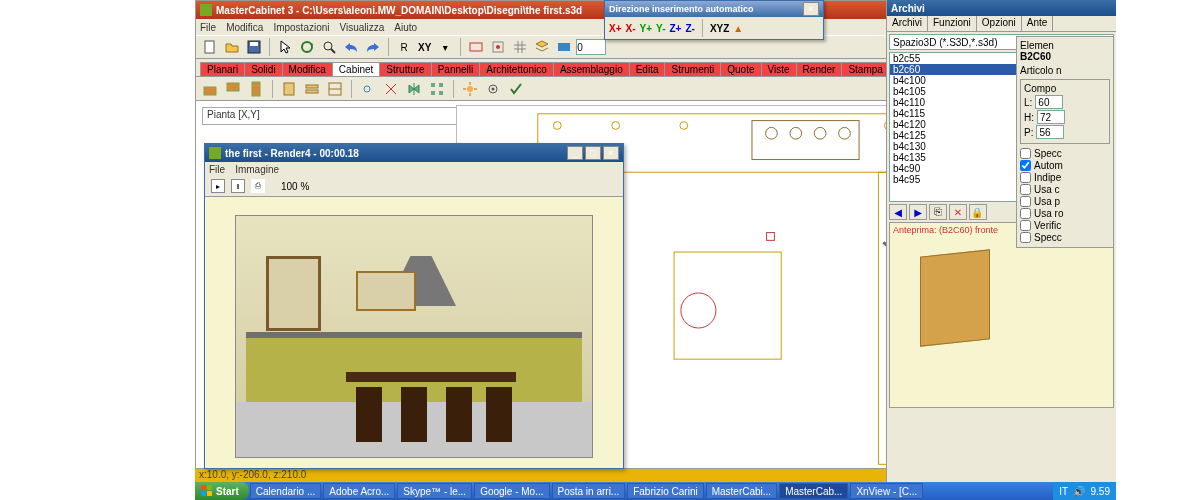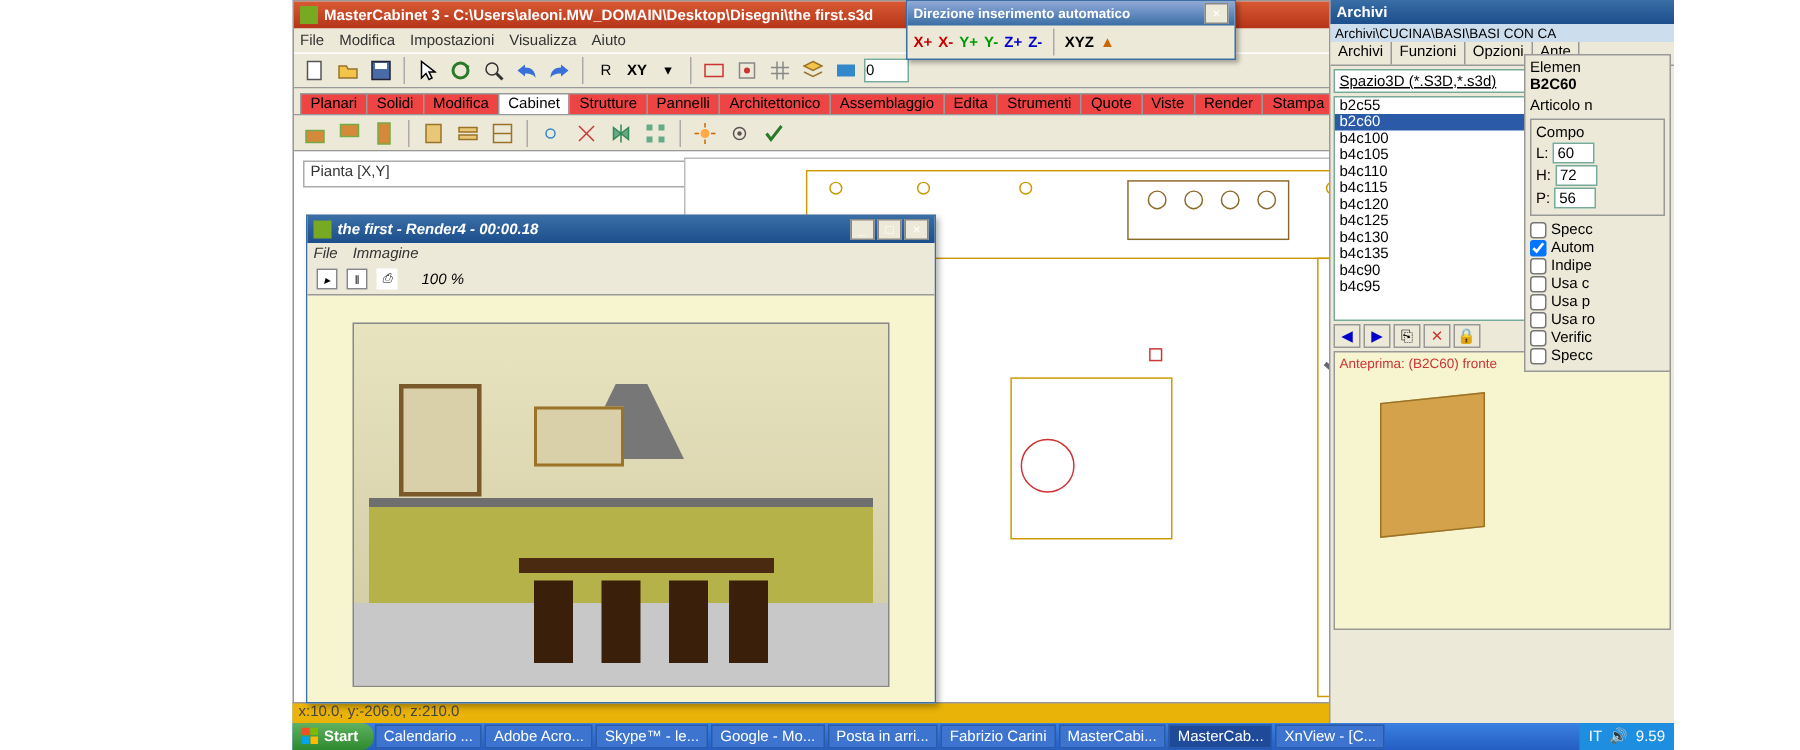--- a/index.html
+++ b/index.html
@@ -29,41 +29,41 @@
 .plan { position: absolute; left: 260px; top: 4px; right: 4px; bottom: 4px; border: 1px solid #bbb; background: #fff; }
 
 
 .dirwin { position: absolute; left: 604px; top: 0; width: 220px; height: 40px; background: #ece9d8; border: 1px solid #3a6ea5; box-shadow: 2px 2px 3px rgba(0,0,0,.3); z-index: 40; }
 .dirwin .titlebar { background: linear-gradient(#8ea8d8,#3a6ea5); height: 16px; }
 .dirbtns { display: flex; gap: 4px; padding: 2px 4px; align-items: center; }
 .dirbtns span { font-weight: bold; font-size: 10px; }
 .xr { color: #c00; } .yg { color: #090; } .zb { color: #00c; }
 
 
-.renderwin { position: absolute; left: 204px; top: 143px; width: 420px; height: 326px; border: 1px solid #3a6ea5; background: #ece9d8; z-index: 50; box-shadow: 2px 2px 4px rgba(0,0,0,.3); display: flex; flex-direction: column; font-style: italic; }
+.renderwin { position: absolute; left: 204px; top: 143px; width: 420px; height: 326px; border: 1px solid #3a6ea5; background: #ece9d8; z-index: 50; box-shadow: 2px 2px 4px rgba(0,0,0,.3); display: flex; flex-direction: column; }
 .renderwin .titlebar { background: linear-gradient(#3a6ea5,#1c4e8c); height: 18px; }
 .renderwin .menubar { height: 14px; }
 .progrow { height: 20px; background: #ece9d8; display: flex; align-items: center; gap: 6px; padding: 0 6px; }
 .pbtn { width: 14px; height: 14px; border: 1px solid #888; background: #fff; display: flex; align-items: center; justify-content: center; font-size: 8px; }
 .rendercanvas { flex: 1; background: #f7f4d0; border-top: 1px solid #999; position: relative; overflow: hidden; }
 .room { position: absolute; left: 30px; top: 18px; right: 30px; bottom: 10px; background: linear-gradient(#e8e4c0,#cfc9a0); border: 1px solid #888; }
 .floor { position: absolute; left: 0; right: 0; bottom: 0; height: 55px; background: #c8c8c8; }
 .counter { position: absolute; left: 10px; bottom: 55px; right: 10px; height: 70px; background: #b5b24a; border-top: 6px solid #6f6f6f; }
 .hood { position: absolute; left: 150px; top: 40px; width: 70px; height: 50px; background: #777; clip-path: polygon(35% 0,65% 0,100% 100%,0 100%); }
 .window2 { position: absolute; left: 30px; top: 40px; width: 55px; height: 75px; background: #d9cfa8; border: 3px solid #7a5a2a; }
 .table { position: absolute; left: 110px; bottom: 15px; width: 170px; height: 70px; }
 .tabletop { position: absolute; left: 0; top: 0; right: 0; height: 10px; background: #4a2a10; }
 .chair { position: absolute; bottom: 0; width: 26px; height: 55px; background: #3a1f0a; }
 
 .sidepane { position: absolute; right: 84px; top: 0; width: 290px; bottom: 18px; background: #ece9d8; border-left: 1px solid #999; z-index: 25; }
 .sidepane .titlebar { background: linear-gradient(#3a6ea5,#1c4e8c); height: 16px; }
 .patht { padding: 1px 3px; background: #cde; font-size: 9px; white-space: nowrap; overflow: hidden; }
 .subtab { height: 16px; display: flex; background: #ece9d8; border-bottom: 1px solid #999; }
 .subtab span { padding: 1px 5px; border-right: 1px solid #999; cursor: default; }
-.combo { margin: 2px; height: 16px; border: 1px solid #7a9; background: #fff; padding: 0 3px; display: flex; align-items: center; justify-content: space-between; text-decoration: underline; }
+.combo { margin: 2px; height: 16px; border: 1px solid #7a9; background: #fff; padding: 0 3px; display: flex; align-items: center; justify-content: space-between; }
 .listbox { margin: 0 2px; height: 150px; border: 1px solid #7a9; background: #fff; overflow-y: auto; }
 .listbox div { padding: 0 3px; cursor: default; }
 .listbox .sel { background: #2a5aa8; color: #fff; }
 .props { position: absolute; right: 2px; top: 36px; width: 98px; background: #ece9d8; border: 1px solid #999; padding: 3px; }
 .props .grp { border: 1px solid #999; padding: 3px; margin-bottom: 4px; }
 .props label { display: flex; align-items: center; gap: 3px; margin: 1px 0; }
 .props input[type=text] { width: 28px; height: 14px; border: 1px solid #7a9; font-size: 10px; padding: 0 2px; }
 .props input[type=checkbox] { width: 11px; height: 11px; }
 .navbtns { margin: 2px; display: flex; gap: 2px; }
 .navbtns .nb { width: 18px; height: 16px; border: 1px solid #999; background: #ece9d8; display: flex; align-items: center; justify-content: center; }
@@ -371,21 +371,20 @@
         <div class="chair" style="left:140px;"></div>
       </div>
     </div>
   </div>
 </div>
 
 <div class="sidepane" style="right:84px;width:230px;">
   <div class="titlebar">
     <span class="ttl">Archivi</span>
   </div>
-  <div class="patht">Archivi\CUCINA\BASI\BASI CON CA</div>
   <div class="subtab">
     <span>Archivi</span>
     <span>Funzioni</span>
     <span>Opzioni</span>
     <span>Ante</span>
   </div>
   <div style="display:flex;">
     <div style="flex:1;">
       <div class="combo">
         <span>Spazio3D (*.S3D,*.s3d)</span>

